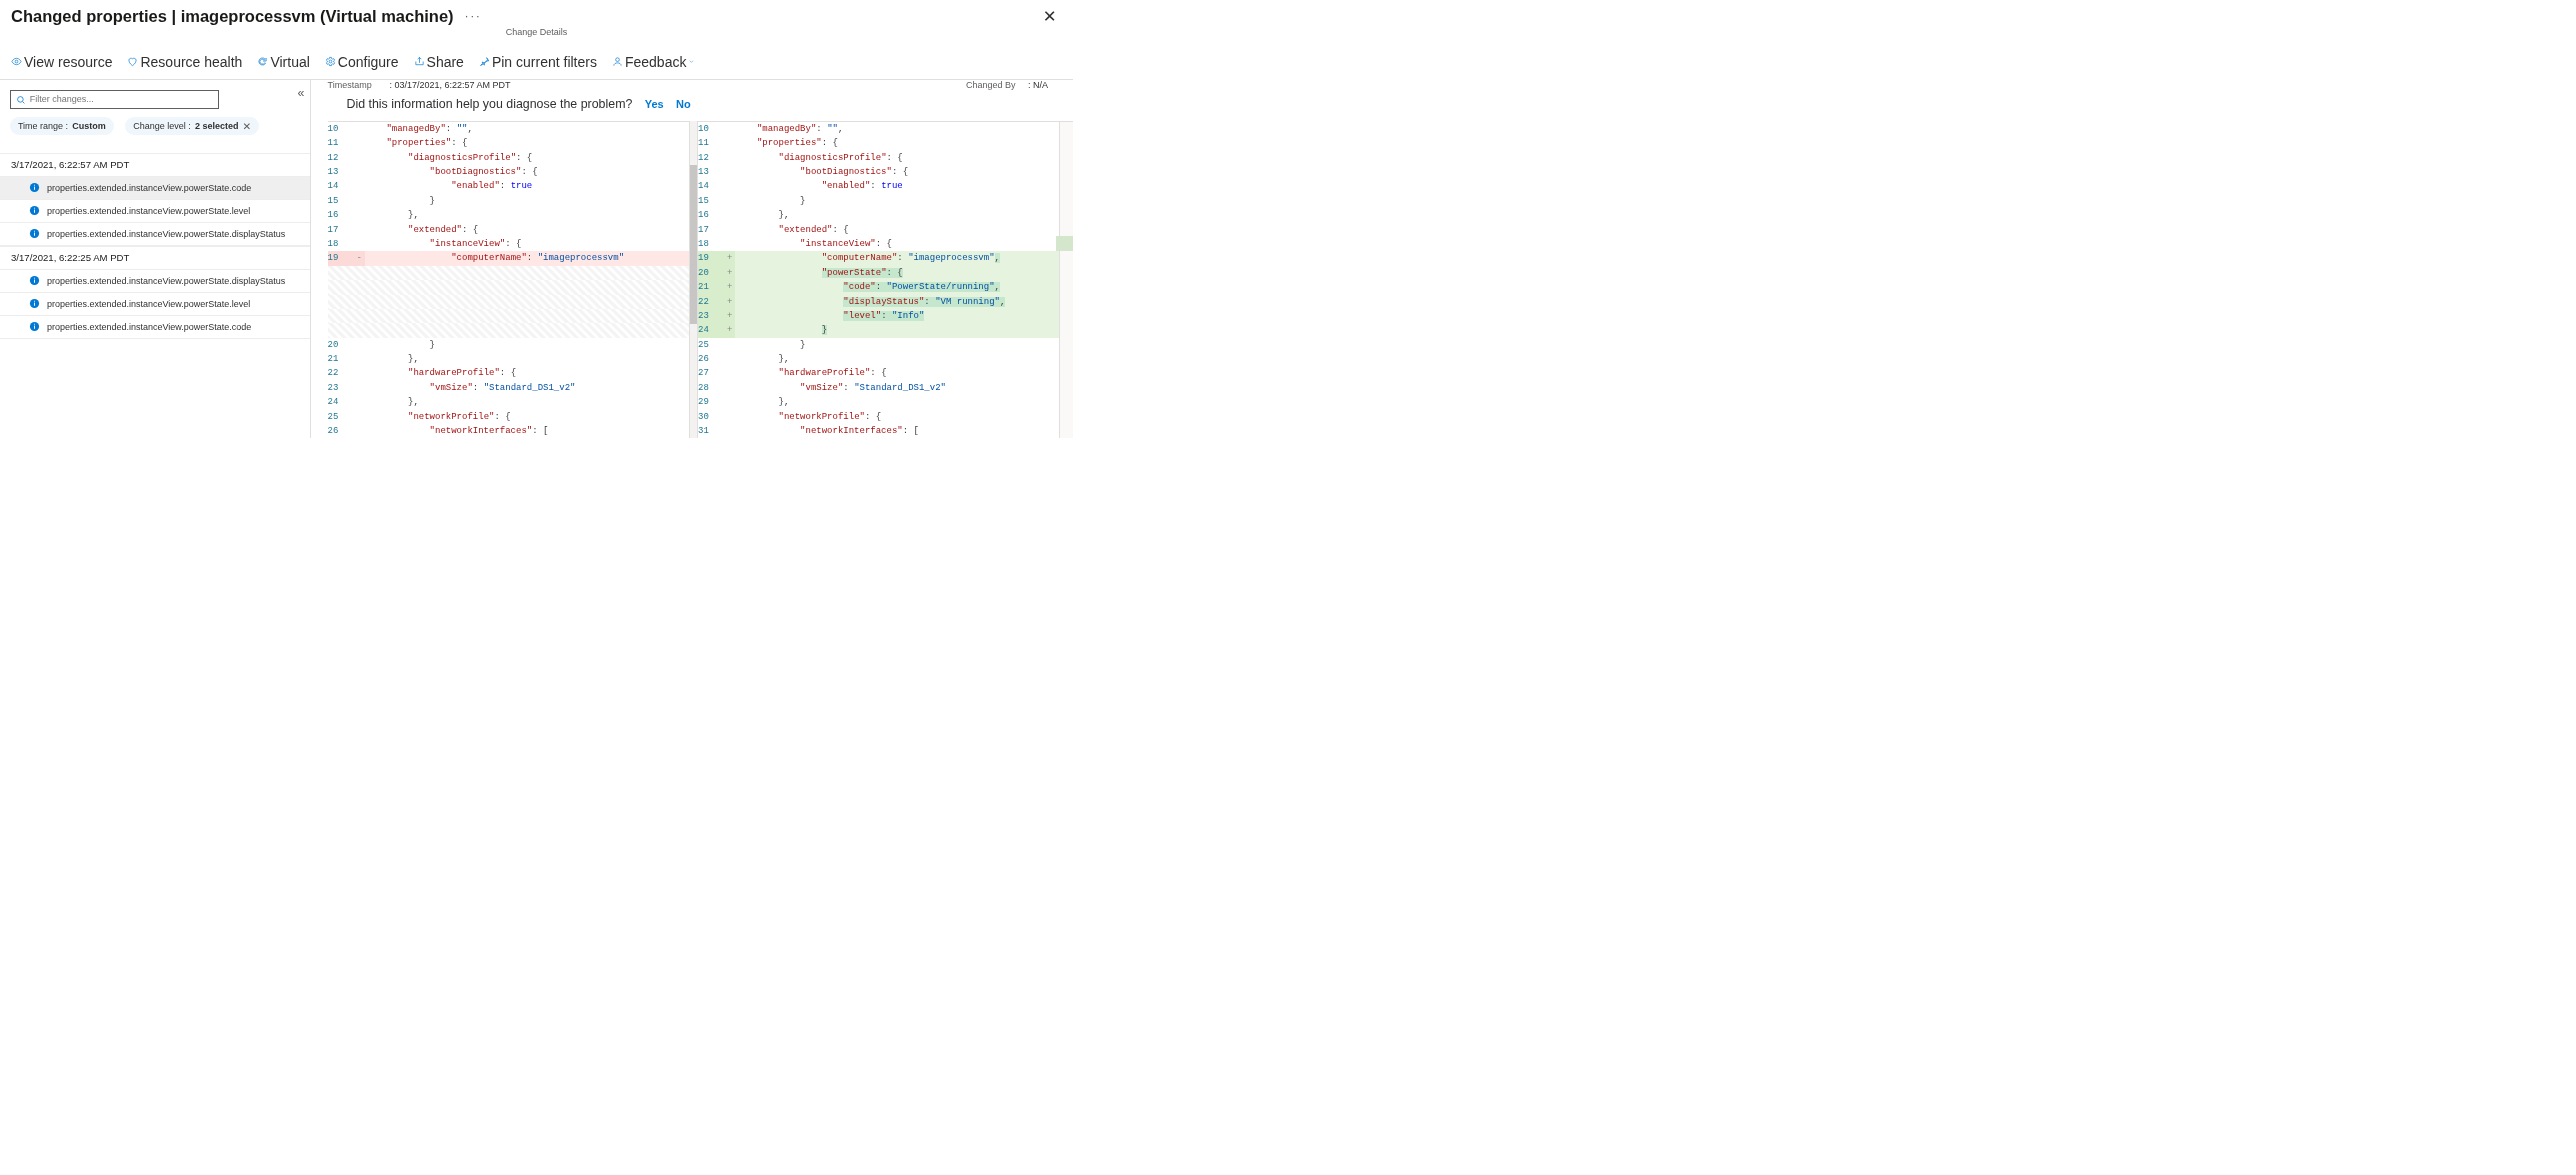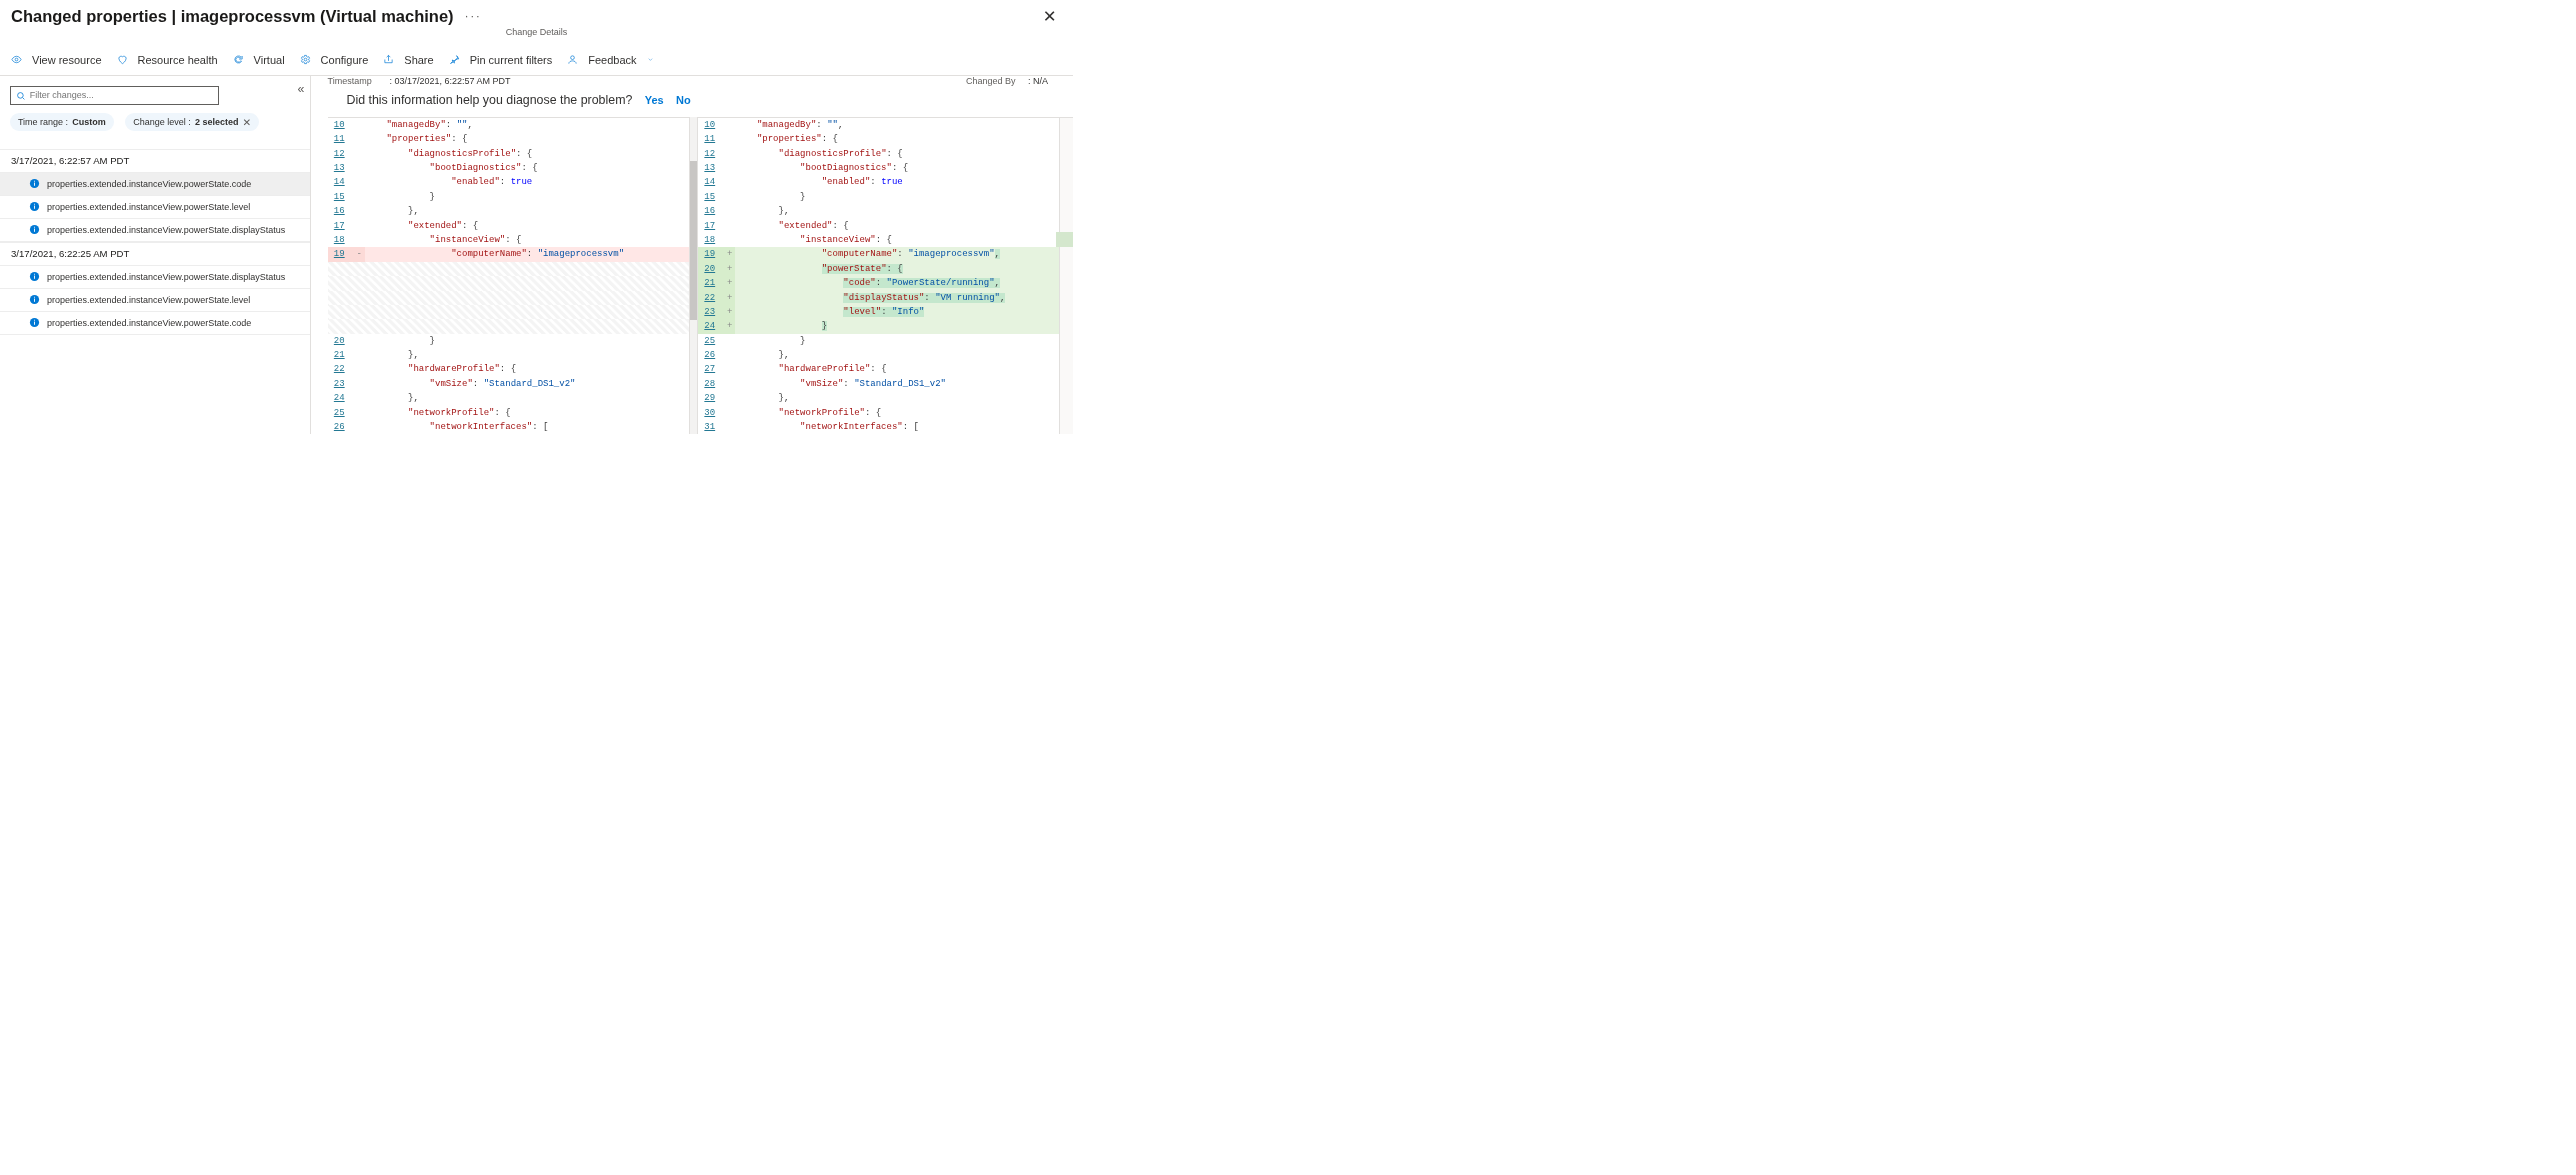--- a/index.html
+++ b/index.html
@@ -12,21 +12,21 @@
   }
   
   .header { padding: 6.9px 11px 0 11px; text-align: center; }
   .hrow { display: flex; align-items: center; }
   .title { font-size: 16.5px; font-weight: 600; color: #1b1a19; }
   .dots { margin-left: 11px; font-size: 12.4px; color: #605e5c; letter-spacing: 1.4px; }
   .closer { margin-left: auto; font-size: 16.5px; font-weight: 300; color: #323130; padding: 0 5.5px; cursor: pointer; }
   .subtitle { font-size: 9px; color: #605e5c; margin-top: 1.4px; }
   
   .toolbar { display: flex; gap: 15px; padding: 9.6px 11px; border-bottom: 0.7px solid #e1dfdd; margin-top: 6.9px; }
-  .tbtn { display: flex; align-items: center; gap: 10px; color: #323130; cursor: pointer; font-size: 11px; text-align: center; }
+  .tbtn { display: flex; align-items: center; gap: 2px; color: #323130; cursor: pointer; font-size: 14px; text-align: center; }
   .tbtn .ic { color: #0078d4; width: 11px; height: 11px; display: inline-flex; align-items: center; justify-content: center; }
   .tbtn .ic svg { width: 11px; height: 11px; }
   
   .main { display: flex; }
   .sidebar { width: 311px; border-right: 0.7px solid #e1dfdd; position: relative; }
   .collapse { position: absolute; top: 5.5px; right: 5.5px; color: #605e5c; font-size: 12.4px; }
   .content { flex: 1; padding: 0 0 0 16.5px; }
   
   .filterwrap { padding: 9.6px 9.6px 0 9.6px; }
   .filterbox { display: flex; align-items: center; gap: 4.1px; border: 0.7px solid #605e5c; padding: 3.4px 5.5px; width: 209px; }
@@ -55,21 +55,21 @@
   .diffhdr .colh.r { padding-left: 8.3px; }
   .diffhdr .ctxlbl { display: flex; align-items: center; gap: 5.5px; font-size: 9px; }
   .chk { width: 12.4px; height: 12.4px; background: #0078d4; display: inline-flex; align-items: center; justify-content: center; color: #fff; font-size: 9px; border-radius: 1.4px; }
   .panes { display: flex; }
   .pane { flex: 1; position: relative; border-top: 0.7px solid #e1dfdd; }
   .pane.right { border-left: 0.7px solid #e1dfdd; }
   .mini { width: 13.8px; background: #faf9f8; border-left: 0.7px solid #e1dfdd; border-top: 0.7px solid #e1dfdd; position: relative; }
   .mini .red  { position: absolute; left:0; right:0; height:2.8px; background:#f6c9c7; top:36%; }
   .mini .grn  { position: absolute; left:-4.1px; right:-4.1px; height:15px; background:#d4e7cd; top:36%; }
   .row { display: flex; font-family: Consolas, "Courier New", monospace; font-size: 9px; line-height: 14.4px; height: 14.4px; white-space: pre; }
-  .ln  { width: 29px; text-align: center; color: #237893; padding-right: 5.5px; text-decoration: underline; }
+  .ln  { width: 29px; text-align: left; color: #237893; padding-right: 5.5px; }
   .mk  { width: 8.3px; color: #888; }
   .code{ flex: 1; overflow: hidden; }
   .row.del { background: #ffe7e6; }
   .row.del .ln, .row.del .mk { background: #fcdad7; }
   .row.add { background: #e6f3df; }
   .row.add .ln, .row.add .mk { background: #d7edcc; }
   .row.void { background-image: linear-gradient(45deg,#f4f4f4 25%,#fff 25%,#fff 50%,#f4f4f4 50%,#f4f4f4 75%,#fff 75%,#fff 100%); background-size: 8.3px 8.3px; }
   .row.void .ln, .row.void .mk { background: transparent; }
   
   .scrollv { width: 8.3px; background: #f3f2f1; border-left:0.7px solid #e1dfdd; position: relative; }

